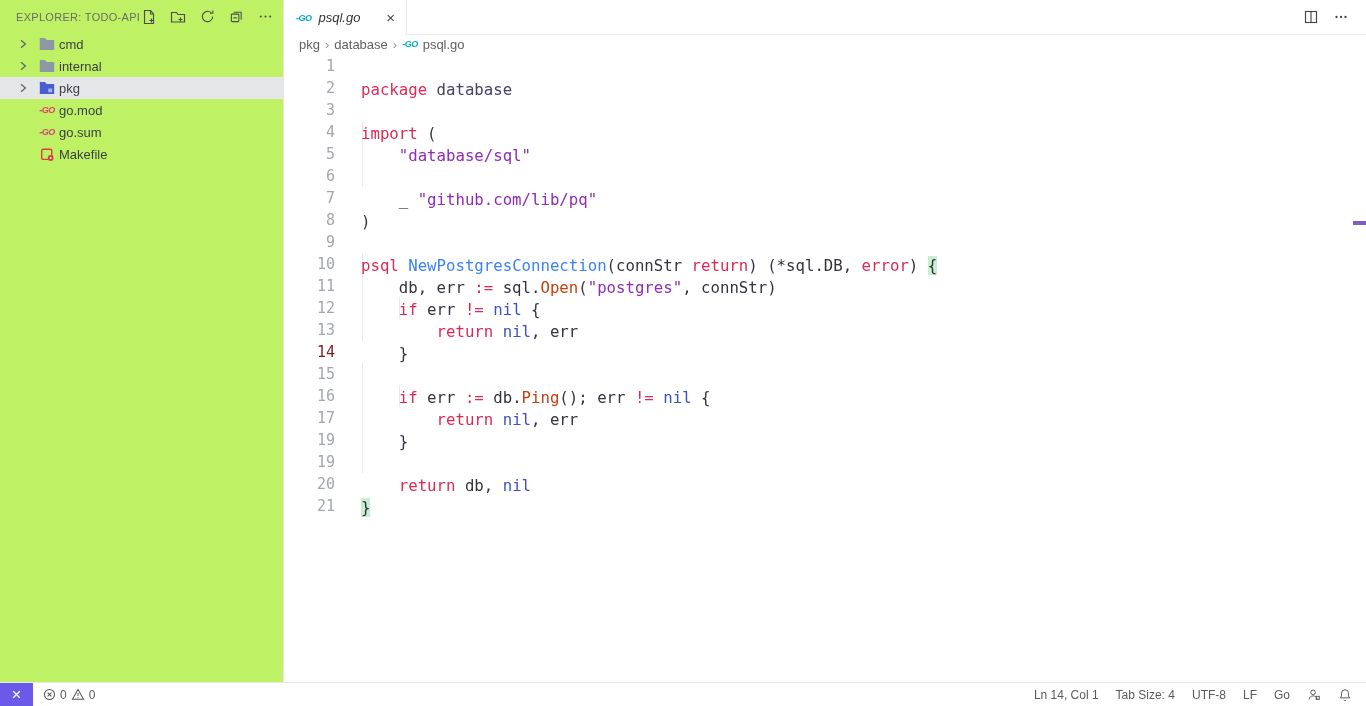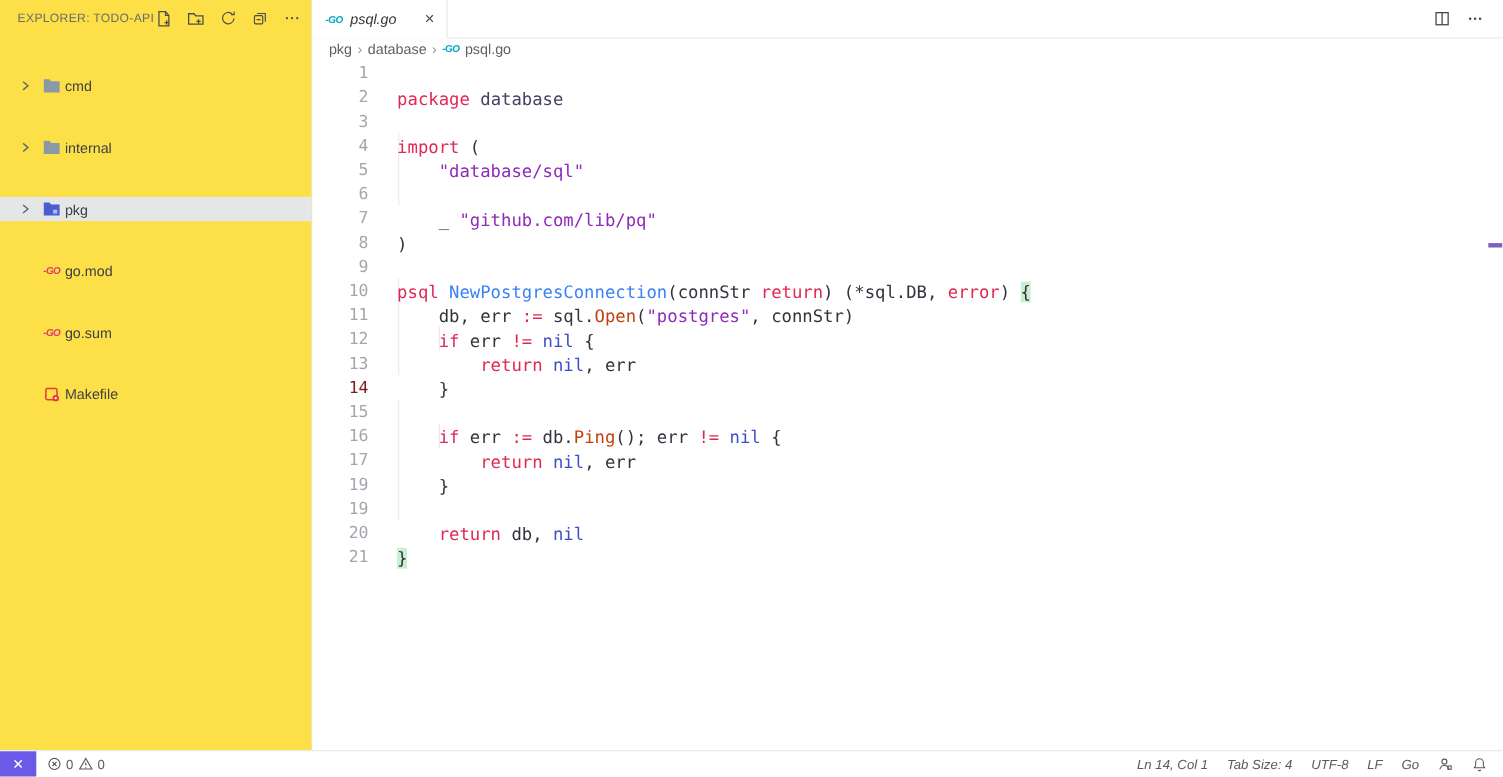--- a/index.html
+++ b/index.html
@@ -2,31 +2,31 @@
 <html><head>
 <meta charset="utf-8">
 <style>
   * { margin:0; padding:0; box-sizing:border-box; }
   html,body { width:1366px; height:706px; overflow:hidden; background:#fff;
               font-family:"Liberation Sans", sans-serif; }
   #app { display:flex; flex-direction:column; width:1366px; height:706px; }
   #main { flex:1; display:flex; min-height:0; }
 
   
-  #sidebar { width:284px; background:#fde047; border-right:1px solid #e5e5e5;
+  #sidebar { width:284px; background:#bef264; border-right:1px solid #e5e5e5;
              display:flex; flex-direction:column;text-align:center; }
   #sb-header { height:33px; display:flex; align-items:center; padding:0 16px; }
   .sb-title { font-size:11px; color:#6b6b6b; letter-spacing:.3px; white-space:nowrap; }
   .sb-actions { margin-left:auto; display:flex; gap:11px; align-items:center; }
   .sb-actions .abtn { width:18px; height:18px; display:flex; align-items:center;
                       justify-content:center; cursor:pointer; }
   .sb-actions svg { stroke:#4c4c4c; fill:none; stroke-width:1.15; }
   #tree { flex:1; }
   .row { height:22px; display:flex; align-items:center; padding-left:18px;
-         font-size:13px; color:#3d4045; cursor:pointer; white-space:nowrap;margin-top:34px; }
+         font-size:13px; color:#3d4045; cursor:pointer; white-space:nowrap; }
   .row.selected { background:#e4e6e8; }
   .chev { width:17px; display:flex; align-items:center; }
   .chev svg { stroke:#5f666d; fill:none; stroke-width:1.3; }
   .ficon { width:24px; display:flex; justify-content:center; align-items:center; }
   .goicon { font:italic 800 9px "Liberation Sans", sans-serif; color:#e23a72;
             letter-spacing:-.5px; white-space:nowrap; }
   .goicon.cyan { color:#00a9c7; }
 
   
   #editor-col { flex:1; display:flex; flex-direction:column; background:#fff; min-width:0; }
@@ -71,21 +71,21 @@
   
   #statusbar { height:24px; background:#fff; border-top:1px solid #e7e7e7;
                display:flex; align-items:center; font-size:12px; color:#5a5a5a; }
   #remote { width:33px; height:24px; background:#6a5ae8; display:flex;
             align-items:center; justify-content:center; cursor:pointer; flex:none; }
   #remote svg { stroke:#fff; fill:none; stroke-width:1.4; }
   #problems { display:flex; align-items:center; gap:4px; padding-left:10px; cursor:pointer; }
   #problems svg { stroke:#565656; fill:none; stroke-width:1.1; }
   .sb-right { margin-left:auto; display:flex; align-items:center; gap:17px;
               padding-right:14px; }
-  .sb-item { cursor:pointer; white-space:nowrap;font-style:italic; }
+  .sb-item { cursor:pointer; white-space:nowrap; }
   .sb-right svg { stroke:#565656; fill:none; stroke-width:1.1; display:block; }
 </style>
 </head>
 <body>
 
 <div id="app">
   <div id="main">
 
     <aside id="sidebar">
       <div id="sb-header">

